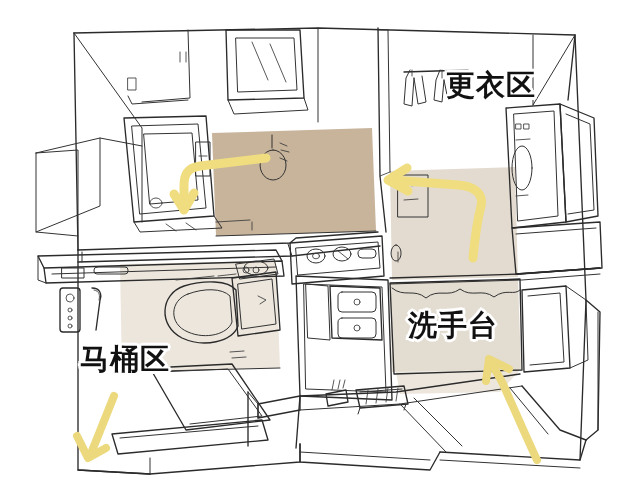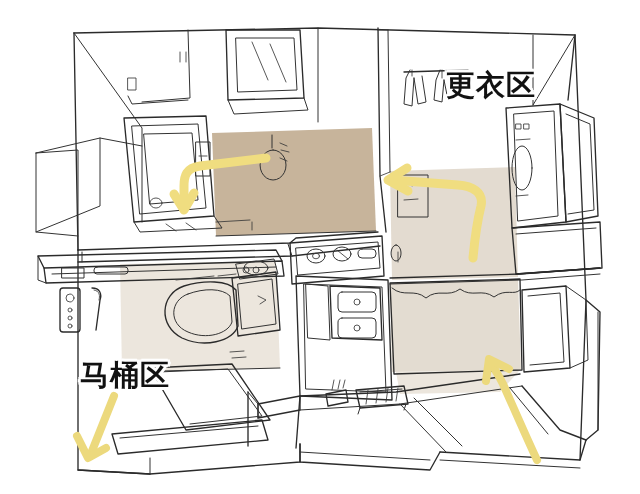--- a/index.html
+++ b/index.html
@@ -37,21 +37,21 @@
        2px 0 0 #fff, -2px 0 0 #fff, 0 2px 0 #fff, 0 -2px 0 #fff,
        2px 2px 0 #fff, -2px 2px 0 #fff, 2px -2px 0 #fff, -2px -2px 0 #fff,
        3px 0 0 #fff, -3px 0 0 #fff, 0 3px 0 #fff, 0 -3px 0 #fff;
   }
   .zone-label > span {
     position: relative;
   }
   #label-shower   { left: 222px; top: 176px; font-size: 29px; }
   #label-changing { left: 446px; top: 66px;  font-size: 29px; }
   #label-washbasin{ left: 408px; top: 306px; font-size: 29px; }
-  #label-toilet   { left: 80px;  top: 356px; font-size: 29px; }
+  #label-toilet   { left: 80px;  top: 340px; font-size: 29px; }
 </style>
 </head>
 <body>
 
 <div id="stage">
 
   <svg id="plan-svg" viewBox="0 0 640 494">
     <defs>
       <style>
         .ink   { fill:none; stroke:#2b2b2b; stroke-width:1.35; stroke-linecap:round; stroke-linejoin:round; }
@@ -281,18 +281,21 @@
         <path class="arrow-s" d="M77,436 L88,458 L106,448"></path>
       </g>
     </g>
   </svg>
 
 
   <div class="zone-label" id="label-changing">
     <span>更衣区</span>
   </div>
 
+  <div class="zone-label" id="label-washbasin">
+    <span>洗手台</span>
+  </div>
 
   <div class="zone-label" id="label-toilet">
     <span>马桶区</span>
   </div>
 
 </div>
 
 </body></html>

